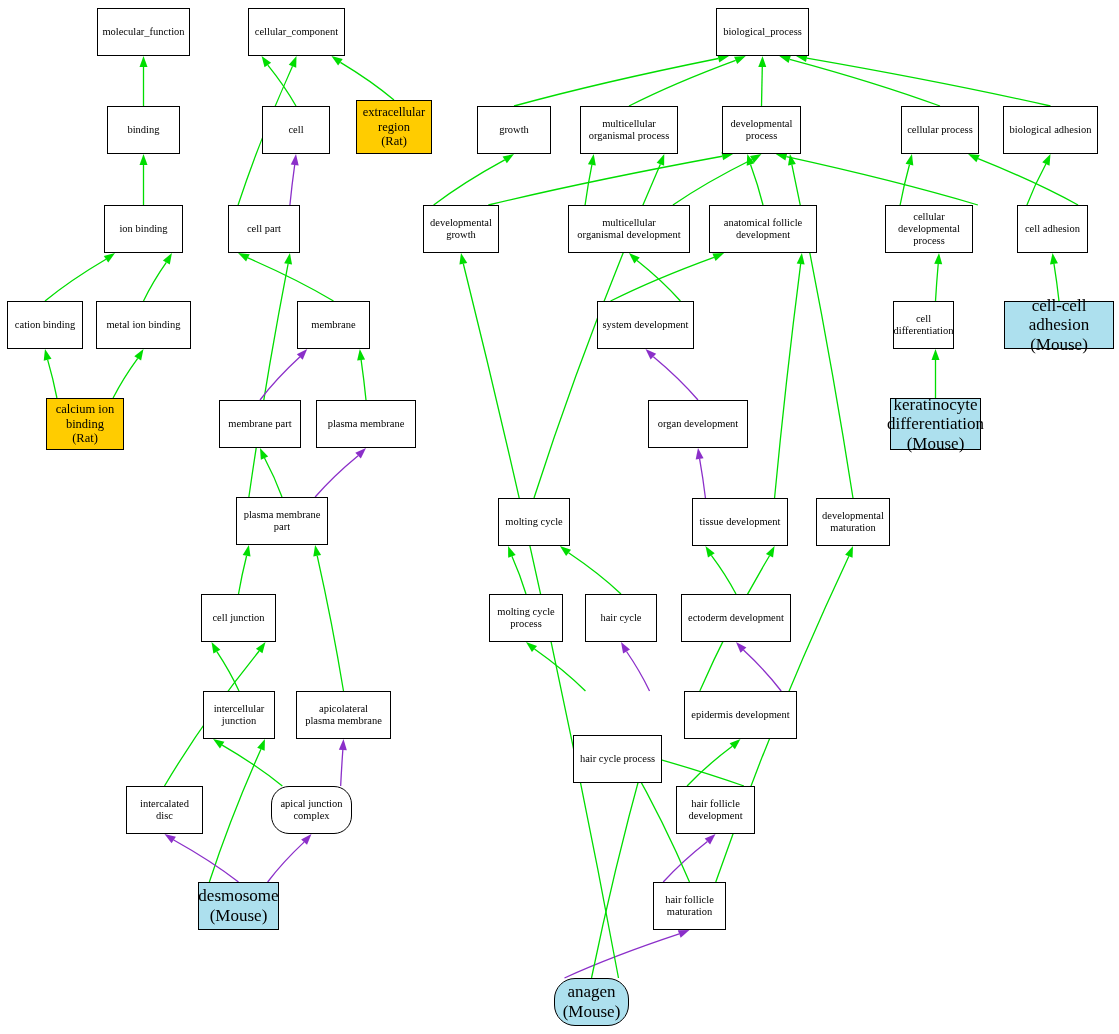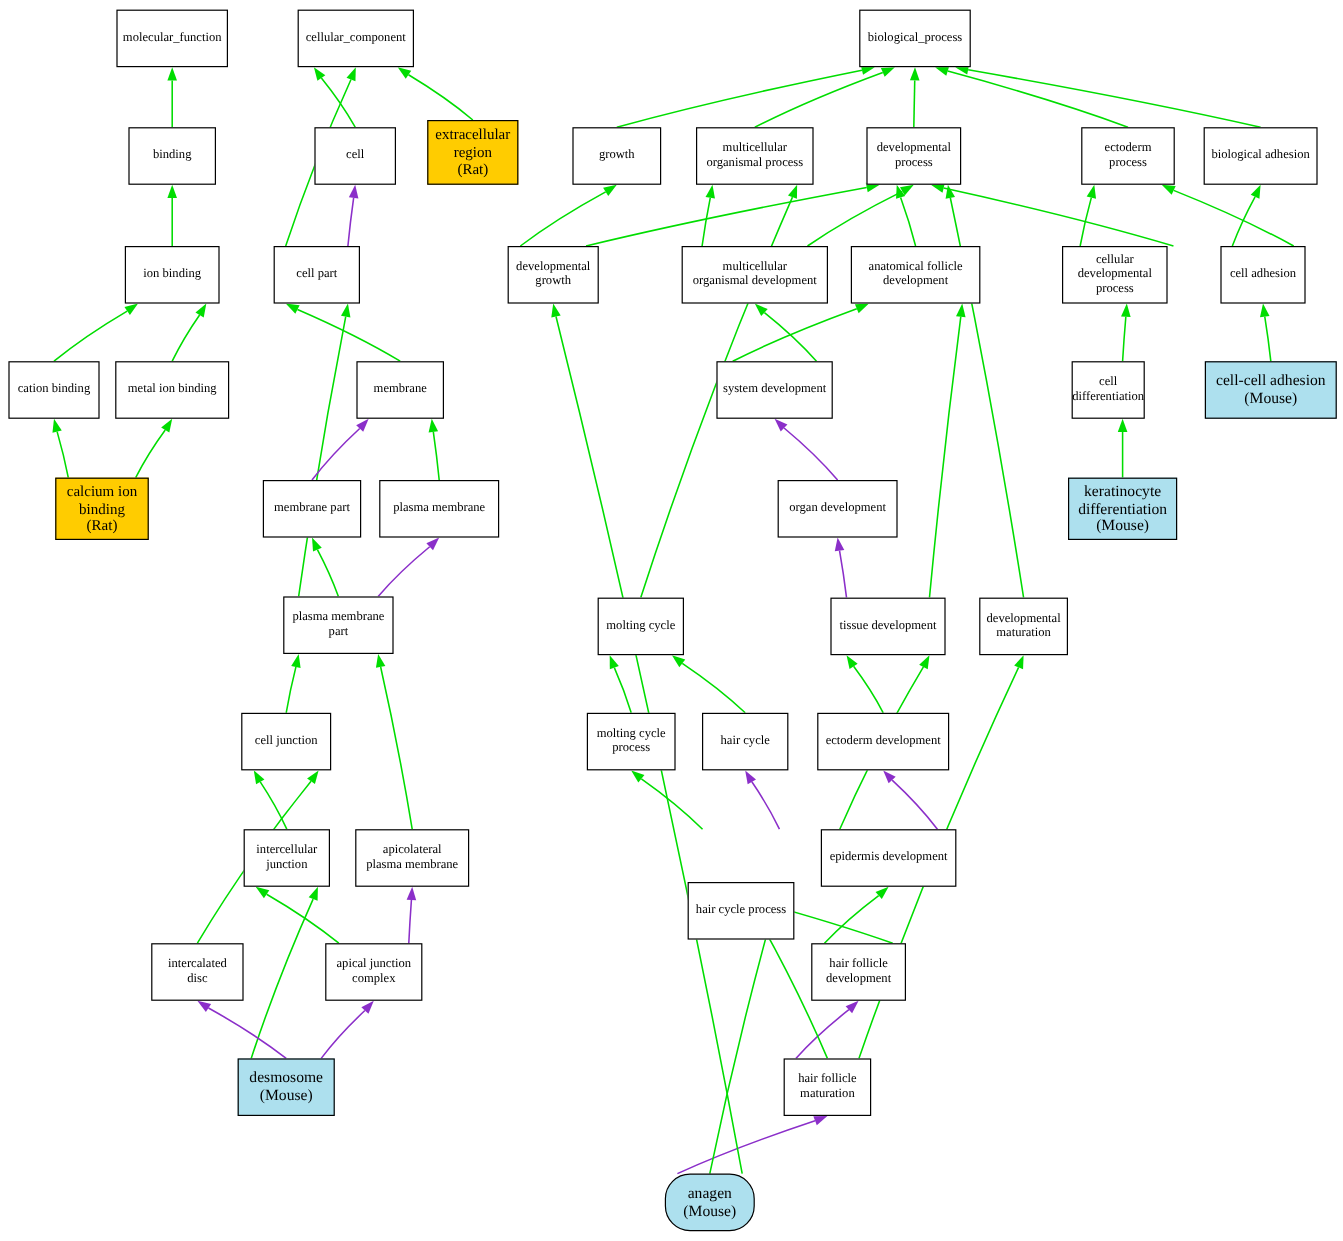--- a/index.html
+++ b/index.html
@@ -23,21 +23,21 @@
     align-items:center;
     justify-content:center;
     text-align:center;
     line-height:1.15;
     font-size:10.5px;
     padding:1px 2px;
     white-space:pre-line;
     font-family:Liberation Serif, serif;
   }
   .node.gene{
-    font-size:13px;
+    font-size:17px;
     background:#ade0ee;
   }
   .node.gene-rat{
     font-size:12.5px;
     background:#ffcc00;
   }
   .node span{display:block;}
 </style>
 </head>
 <body>
@@ -193,31 +193,31 @@
       <div class="node" style="left: 316px; top: 400px; width: 100px; height: 48px;"><span>plasma membrane</span></div>
       <div class="node" style="left: 236px; top: 497px; width: 92px; height: 48px;"><span>plasma membrane
 part</span></div>
       <div class="node" style="left: 201px; top: 594px; width: 75px; height: 48px;"><span>cell junction</span></div>
       <div class="node" style="left: 203px; top: 691px; width: 72px; height: 48px;"><span>intercellular
 junction</span></div>
       <div class="node" style="left: 296px; top: 691px; width: 95px; height: 48px;"><span>apicolateral
 plasma membrane</span></div>
       <div class="node" style="left: 126px; top: 786px; width: 77px; height: 48px;"><span>intercalated
 disc</span></div>
-      <div class="node" style="left: 271px; top: 786px; width: 81px; height: 48px;"><span>apical junction
+      <div class="node" style="left: 271px; top: 786px; width: 81px; height: 48px; border-radius: 18px;"><span>apical junction
 complex</span></div>
       <div class="node gene" style="left: 198px; top: 882px; width: 81px; height: 48px;"><span>desmosome
 (Mouse)</span></div>
       <div class="node" style="left: 716px; top: 8px; width: 93px; height: 48px;"><span>biological_process</span></div>
       <div class="node" style="left: 477px; top: 106px; width: 74px; height: 48px;"><span>growth</span></div>
       <div class="node" style="left: 580px; top: 106px; width: 98px; height: 48px;"><span>multicellular
 organismal process</span></div>
       <div class="node" style="left: 722px; top: 106px; width: 79px; height: 48px;"><span>developmental
 process</span></div>
-      <div class="node" style="left: 901px; top: 106px; width: 78px; height: 48px;"><span>ectoderm process</span></div>
+      <div class="node" style="left: 901px; top: 106px; width: 78px; height: 48px;"><span>cellular process</span></div>
       <div class="node" style="left: 1003px; top: 106px; width: 95px; height: 48px;"><span>biological adhesion</span></div>
       <div class="node" style="left: 423px; top: 205px; width: 76px; height: 48px;"><span>developmental
 growth</span></div>
       <div class="node" style="left: 568px; top: 205px; width: 122px; height: 48px;"><span>multicellular
 organismal development</span></div>
       <div class="node" style="left: 709px; top: 205px; width: 108px; height: 48px;"><span>anatomical follicle
 development</span></div>
       <div class="node" style="left: 885px; top: 205px; width: 88px; height: 48px;"><span>cellular developmental
 process</span></div>
       <div class="node" style="left: 1017px; top: 205px; width: 71px; height: 48px;"><span>cell adhesion</span></div>

